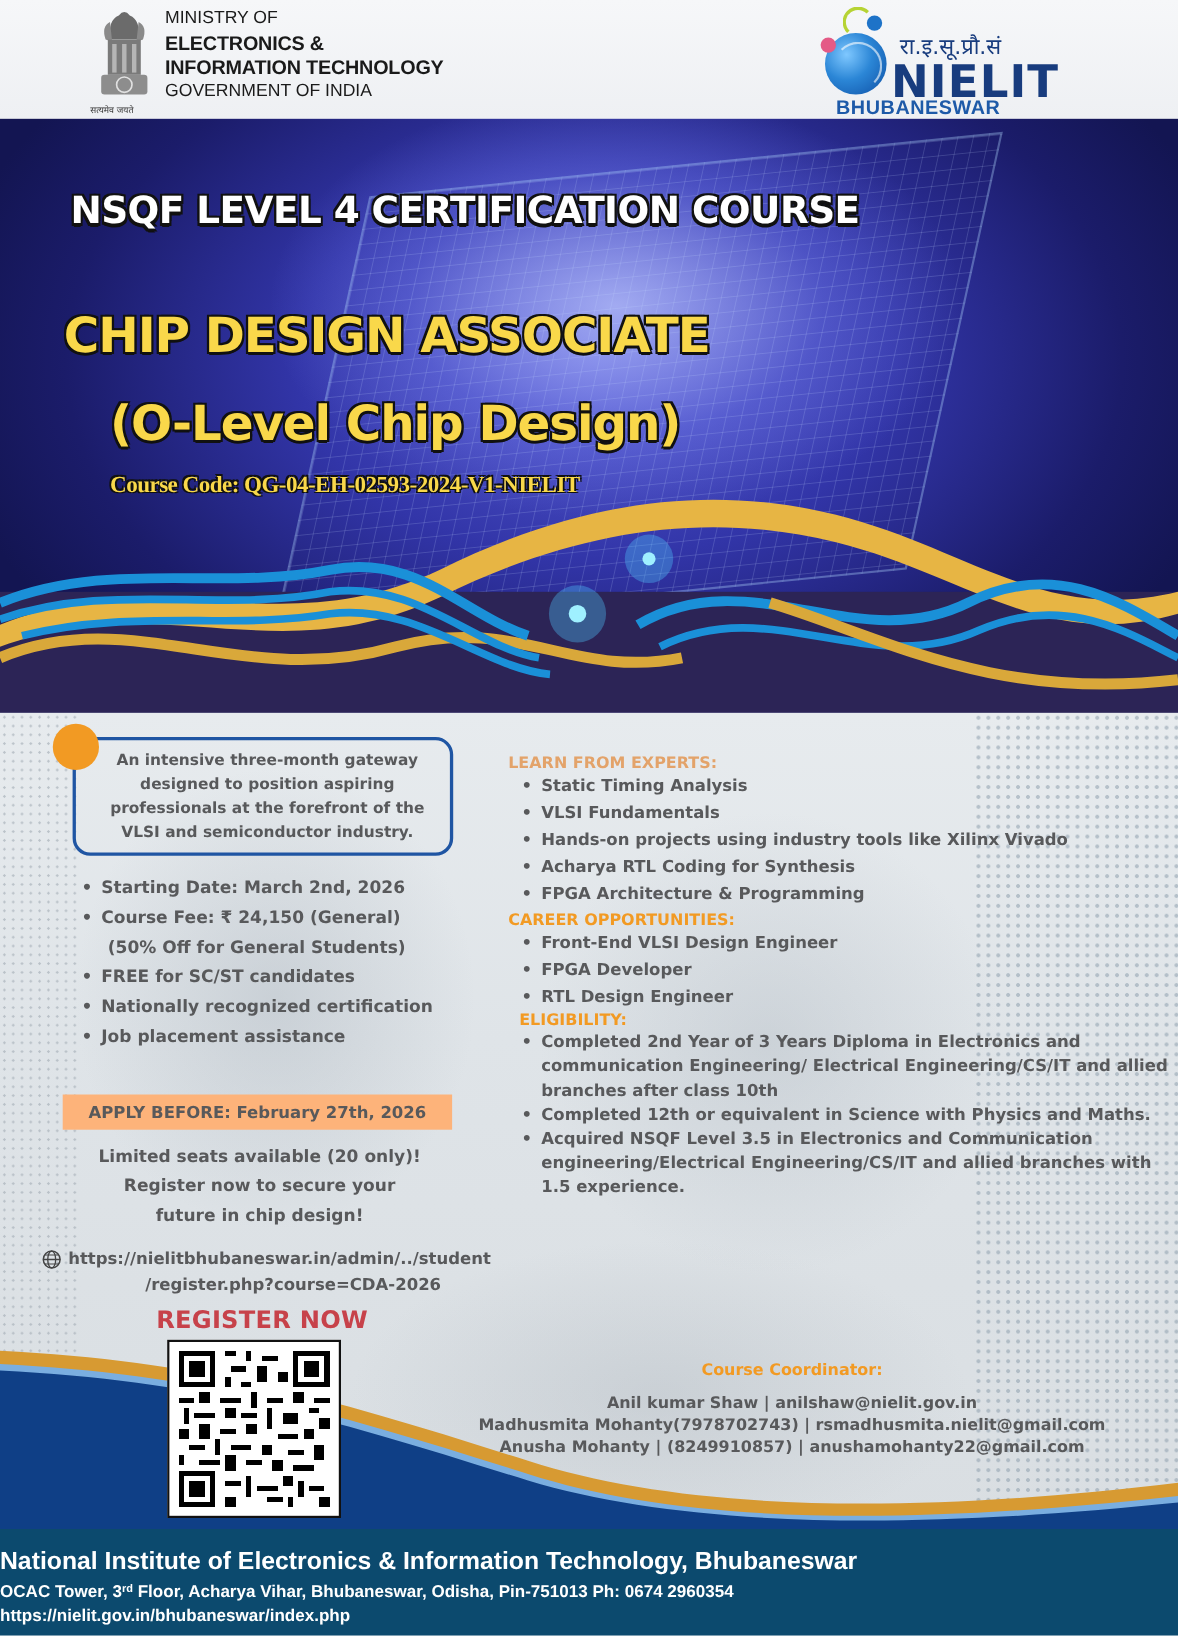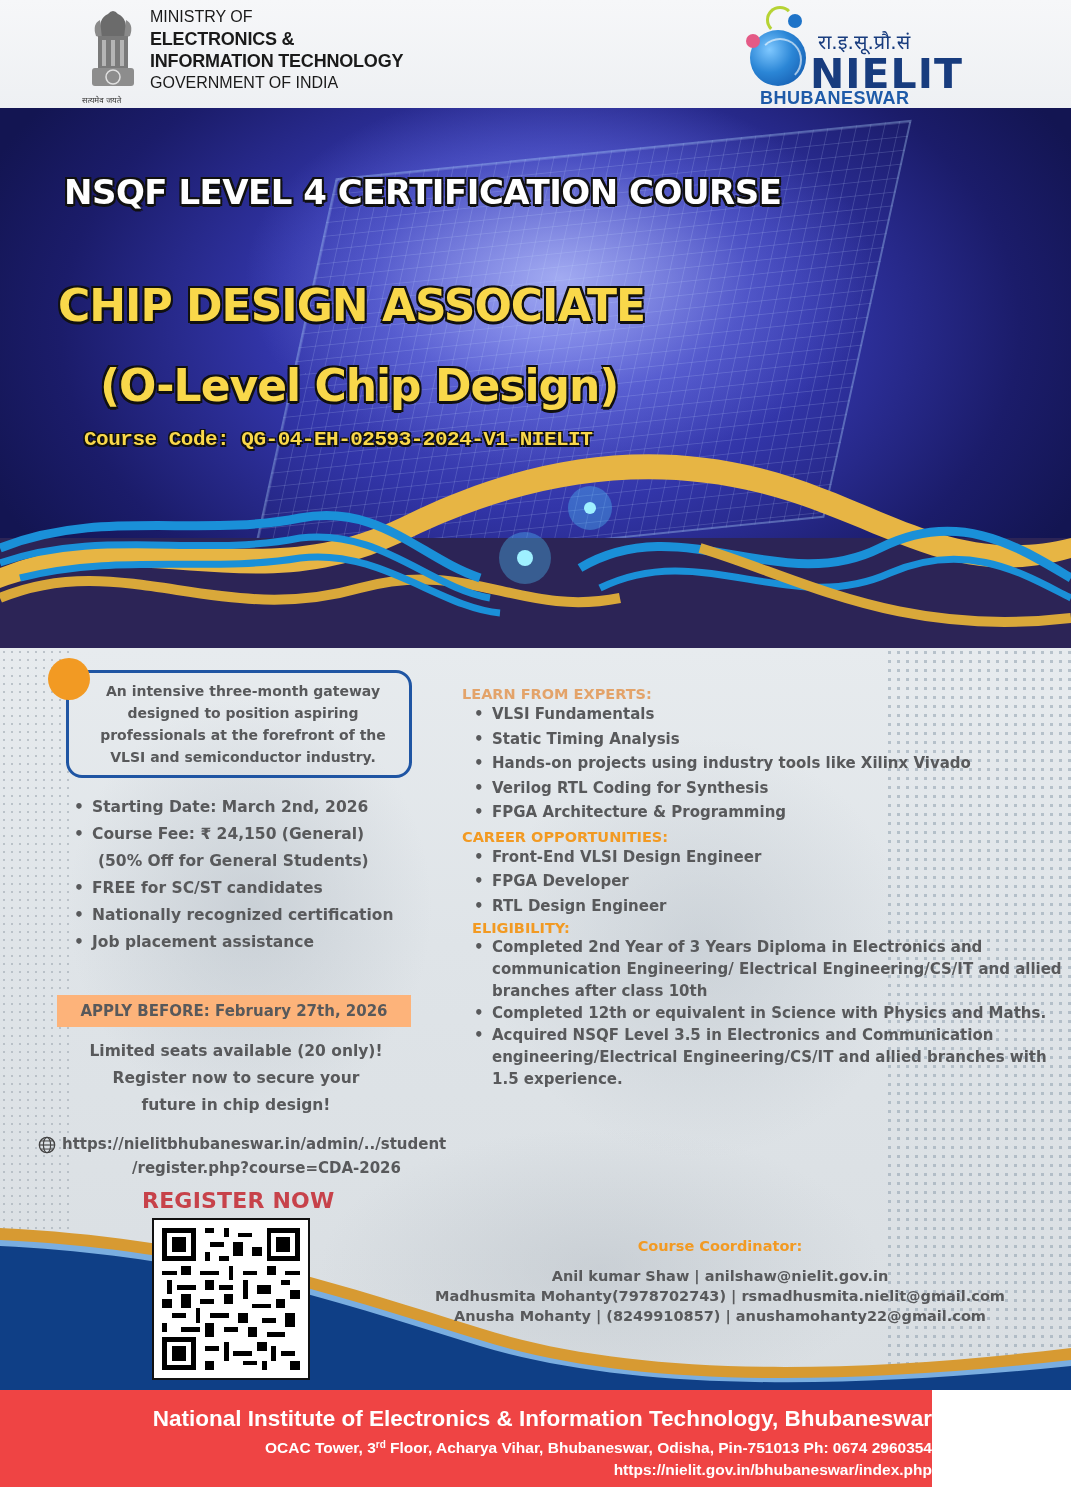--- a/index.html
+++ b/index.html
@@ -46,21 +46,21 @@
 
   .t-nsqf { position: absolute; left: 64px; top: 64px; font-family: "DejaVu Sans", sans-serif; font-weight: bold; font-size: 34px; color: #ffffff;
     letter-spacing: -0.5px; white-space: nowrap;
     text-shadow: -2px -2px 0 #111, 2px -2px 0 #111, -2px 2px 0 #111, 2px 2px 0 #111, 0 3px 0 #111; }
   .t-title { position: absolute; left: 58px; top: 172px; font-family: "DejaVu Sans", sans-serif; font-weight: bold; font-size: 44px; color: #f9d84a;
     letter-spacing: -1px; white-space: nowrap;
     text-shadow: -2px -2px 0 #111, 2px -2px 0 #111, -2px 2px 0 #111, 2px 2px 0 #111, 0 3px 0 #111; }
   .t-sub { position: absolute; left: 100px; top: 252px; font-family: "DejaVu Sans", sans-serif; font-weight: bold; font-size: 44px; color: #f9d84a;
     letter-spacing: -1px; white-space: nowrap;
     text-shadow: -2px -2px 0 #111, 2px -2px 0 #111, -2px 2px 0 #111, 2px 2px 0 #111, 0 3px 0 #111; text-align: right; }
-  .t-code { position: absolute; left: 84px; top: 320px; font-family: Liberation Mono, monospace; font-weight: bold; font-size: 21px; color: #f9d84a;
+  .t-code { position: absolute; left: 100px; top: 320px; font-family: Liberation Serif, serif; font-weight: bold; font-size: 21px; color: #f9d84a;
     letter-spacing: -0.5px; white-space: nowrap;
     text-shadow: -1.5px -1.5px 0 #111, 1.5px -1.5px 0 #111, -1.5px 1.5px 0 #111, 1.5px 1.5px 0 #111; }
 
   
   .body { position: absolute; left: 0; top: 648px; width: 1071px; height: 742px;
     background: linear-gradient(180deg, #e7ebee 0%, #dfe4e8 40%, #d9dee2 100%); overflow: hidden; }
   .body .photo-shade { position: absolute; inset: 0;
     background:
       radial-gradient(ellipse 260px 300px at 250px 260px, rgba(160,170,180,0.35), transparent 70%),
       radial-gradient(ellipse 300px 300px at 700px 300px, rgba(160,170,180,0.30), transparent 70%),
@@ -104,21 +104,21 @@
   .r-list li::before { content: "•"; position: absolute; left: 0; top: 0; }
   .r-list.elig { line-height: 22px; }
 
   .coord { position: absolute; left: 380px; top: 590px; width: 680px; text-align: center; }
   .coord .h { font-family: "DejaVu Sans", sans-serif; font-weight: bold; color: #f29a23; font-size: 14.5px; margin-bottom: 12px; }
   .coord .line { font-size: 14.5px; line-height: 20px; white-space: nowrap; }
 
   .bottom-wave { position: absolute; left: 0; top: 540px; width: 1071px; height: 202px; }
 
   
-  .footer { position: absolute; left: 0; top: 1390px; width: 932px; height: 97px; background: #ef4444; color: #ffffff; text-align: right; }
+  .footer { position: absolute; left: 0; top: 1390px; width: 1071px; height: 97px; background: #0c4a6e; color: #ffffff; text-align: left; }
   .footer .f1 { font-family: "Liberation Sans", sans-serif; font-weight: bold; font-size: 22.5px; padding-top: 16px; line-height: 26px; }
   .footer .f2 { font-family: "Liberation Sans", sans-serif; font-weight: bold; font-size: 15.5px; line-height: 22px; margin-top: 2px; }
   .footer .f2 sup { font-size: 10px; vertical-align: 5px; }
   .footer .f3 { font-family: "Liberation Sans", sans-serif; font-weight: bold; font-size: 15.5px; line-height: 22px; }
 </style>
 </head>
 <body>
 
 <div class="header">
   <div class="meity">
@@ -292,24 +292,24 @@
         <rect x="17" y="28" width="3" height="1"></rect>
           <rect x="27" y="28" width="2" height="2"></rect>
           <rect x="21" y="28" width="1" height="2"></rect>
       </g>
     </svg>
   </div>
 
   <div class="right-col txt">
     <div class="sec-h muted">LEARN FROM EXPERTS:</div>
     <ul class="r-list">
+      <li>Static Timing Analysis</li>
       <li>VLSI Fundamentals</li>
-      <li>Static Timing Analysis</li>
       <li>Hands-on projects using industry tools like Xilinx Vivado</li>
-      <li>Verilog RTL Coding for Synthesis</li>
+      <li>Acharya RTL Coding for Synthesis</li>
       <li>FPGA Architecture &amp; Programming</li>
     </ul>
     <div class="sec-h" style="margin-top:4px">CAREER OPPORTUNITIES:</div>
     <ul class="r-list">
       <li>Front-End VLSI Design Engineer</li>
       <li>FPGA Developer</li>
       <li>RTL Design Engineer</li>
     </ul>
     <div class="sec-h" style="margin-left:10px; margin-top:2px">ELIGIBILITY:</div>
     <ul class="r-list elig">

